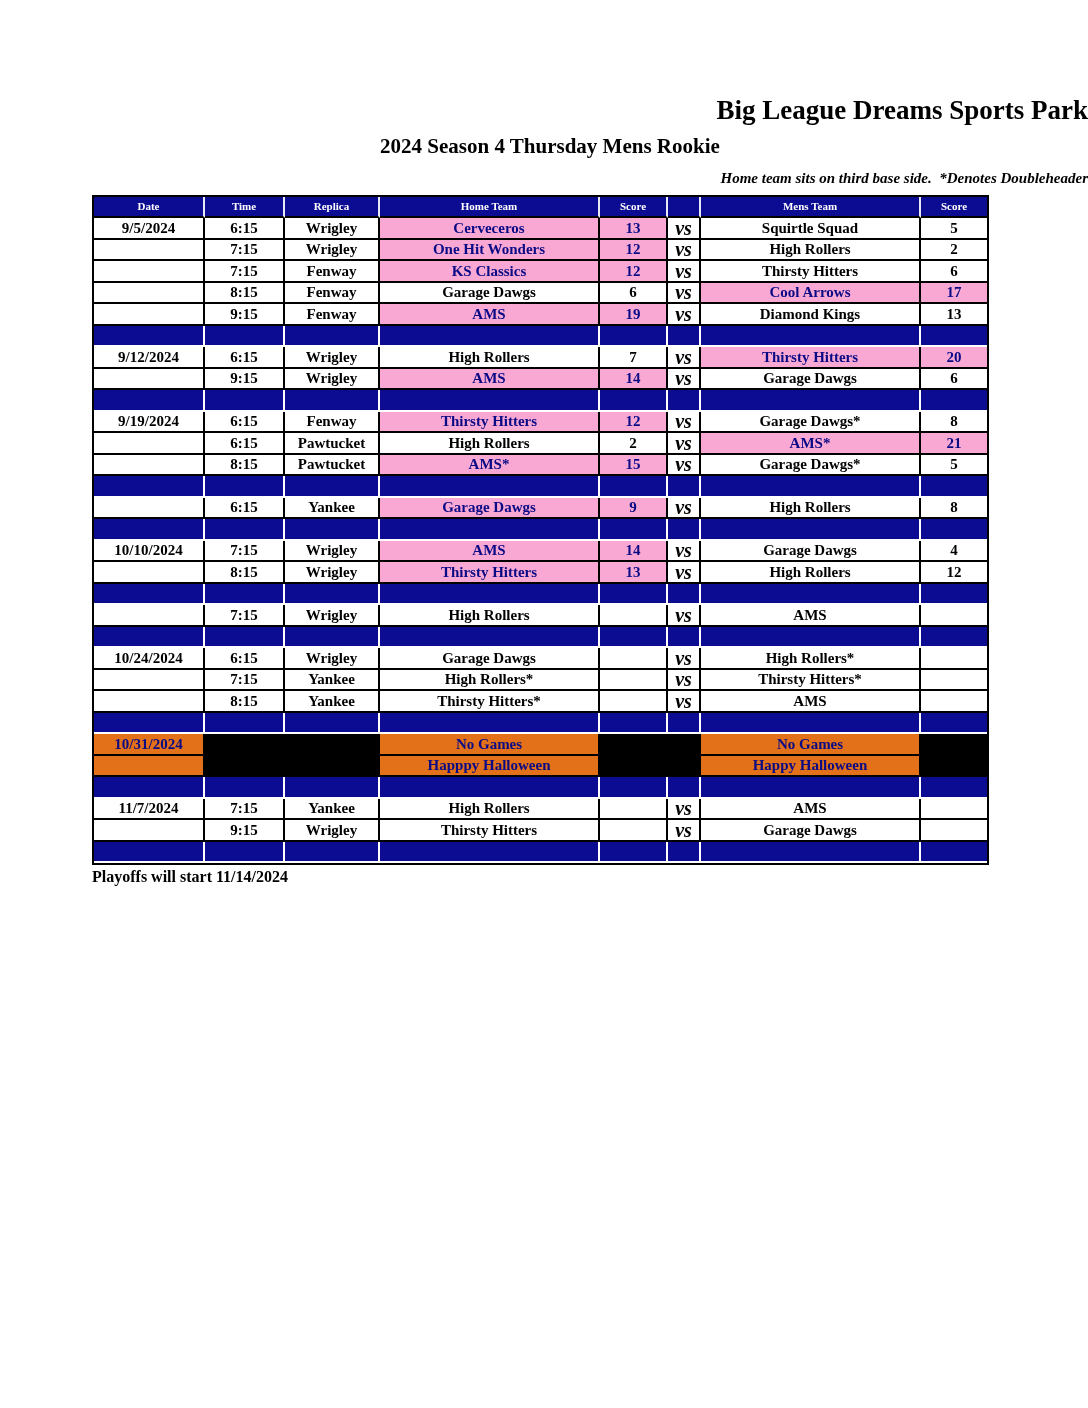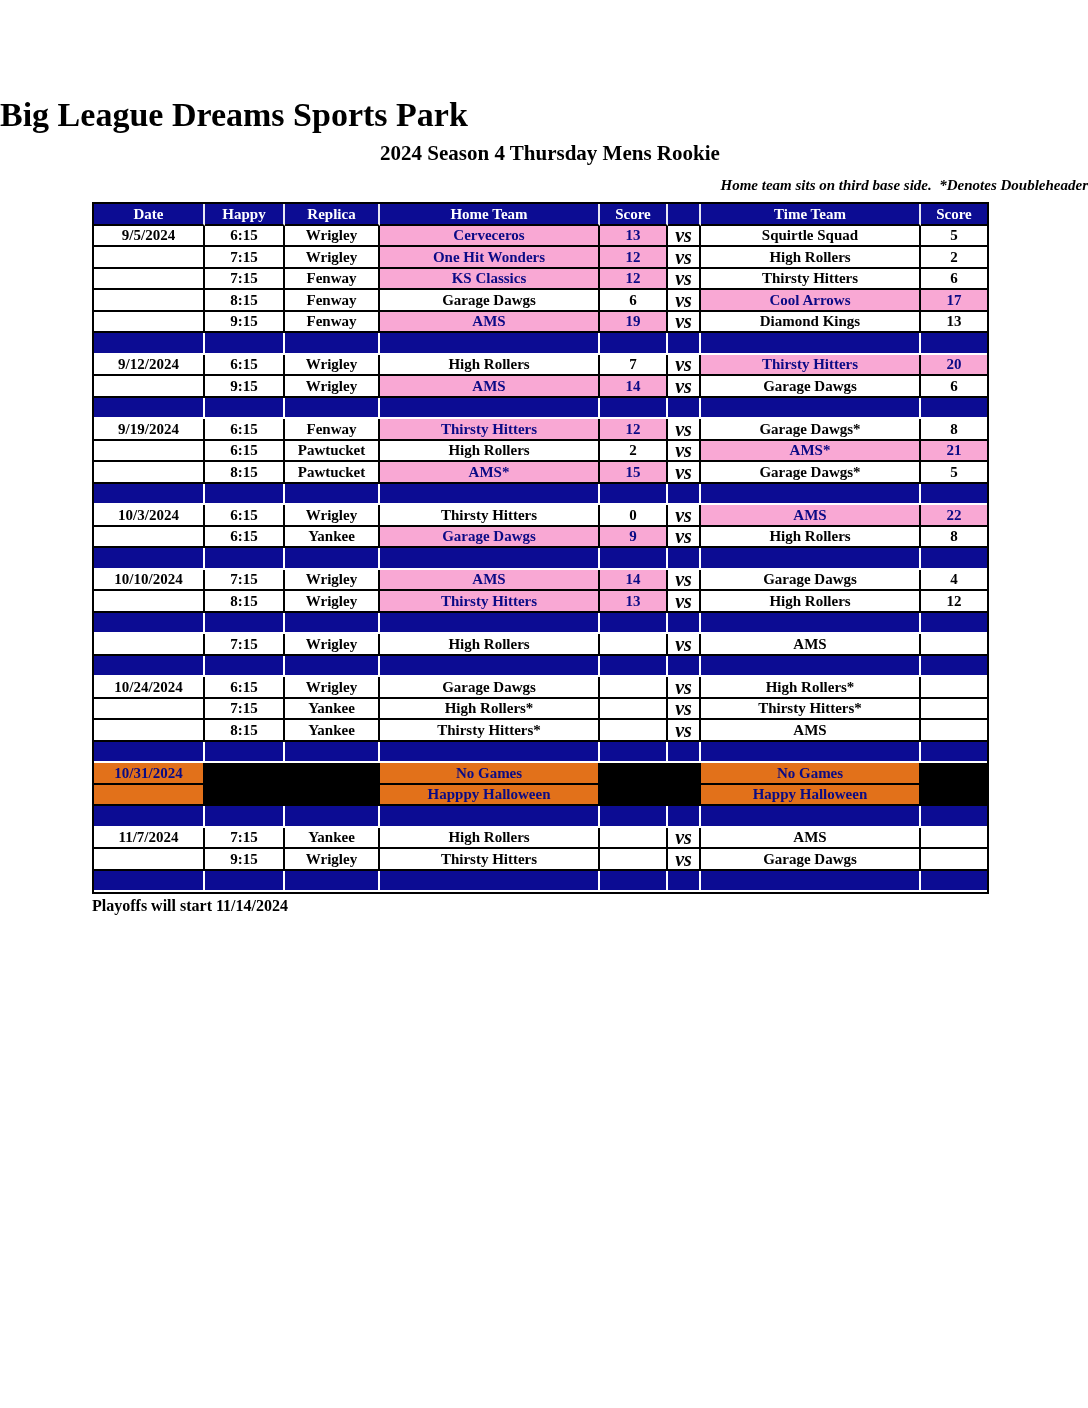--- a/index.html
+++ b/index.html
@@ -6,22 +6,22 @@
     margin: 0;
     padding: 0;
     width: 1088px;
     height: 1408px;
     background: #ffffff;
     font-family: "Liberation Serif", serif;
   }
   .page { padding-top: 96px; }
 
   .title {
-    text-align: left;
-    font-size: 34px;
+    text-align: right;
+    font-size: 27px;
     font-weight: bold;
     color: #000;
     margin: 0;
     line-height: 1.1;
   }
   .subtitle {
     text-align: center;
     font-size: 21px;
     font-weight: bold;
     color: #000;
@@ -61,21 +61,21 @@
     border-right: 2px solid #000;
     border-bottom: 2px solid #000;
   }
   .sched th:last-child, .sched td:last-child { border-right: 0; }
 
   .sched th {
     background: #0c0c93;
     color: #ffffff;
     border-right: 2px solid #e8e8f4;
     border-bottom: 2px solid #000;
-    font-size: 15px;
+    font-size: 11px;
   }
   .sched th:last-child { border-right: 0; }
 
   td.sep {
     background: #0c0c93;
     border-right: 2px solid #ffffff;
     border-bottom: 2px solid #ffffff;
   }
   td.sep:last-child { border-right: 0; }
 
@@ -108,26 +108,26 @@
         <col style="width:95px">
         <col style="width:220px">
       <col style="width:68px">
         <col style="width:33px">
         <col style="width:220px">
         <col style="width:66px">
     </colgroup>
     <thead>
       <tr>
         <th>Date</th>
-        <th>Happy</th>
+        <th>Time</th>
         <th>Replica</th>
         <th>Home Team</th>
         <th>Score</th>
         <th></th>
-        <th>Time Team</th>
+        <th>Mens Team</th>
         <th>Score</th>
       </tr>
     </thead>
     <tbody>
         <tr>
           <td>9/5/2024</td>
           <td>6:15</td>
           <td>Wrigley</td>
           <td class="hl">Cerveceros</td>
           <td class="hl">13</td>
@@ -249,30 +249,20 @@
           <td class="sep"></td>
           <td class="sep"></td>
           <td class="sep"></td>
           <td class="sep"></td>
           <td class="sep"></td>
           <td class="sep"></td>
           <td class="sep"></td>
           <td class="sep"></td>
         </tr>
         <tr>
-          <td>10/3/2024</td>
-          <td>6:15</td>
-          <td>Wrigley</td>
-          <td>Thirsty Hitters</td>
-          <td>0</td>
-          <td class="vs">vs</td>
-          <td class="hl">AMS</td>
-          <td class="hl">22</td>
-        </tr>
-        <tr>
           <td></td>
           <td>6:15</td>
           <td>Yankee</td>
           <td class="hl">Garage Dawgs</td>
           <td class="hl">9</td>
           <td class="vs">vs</td>
           <td>High Rollers</td>
           <td>8</td>
         </tr>
         <tr>

